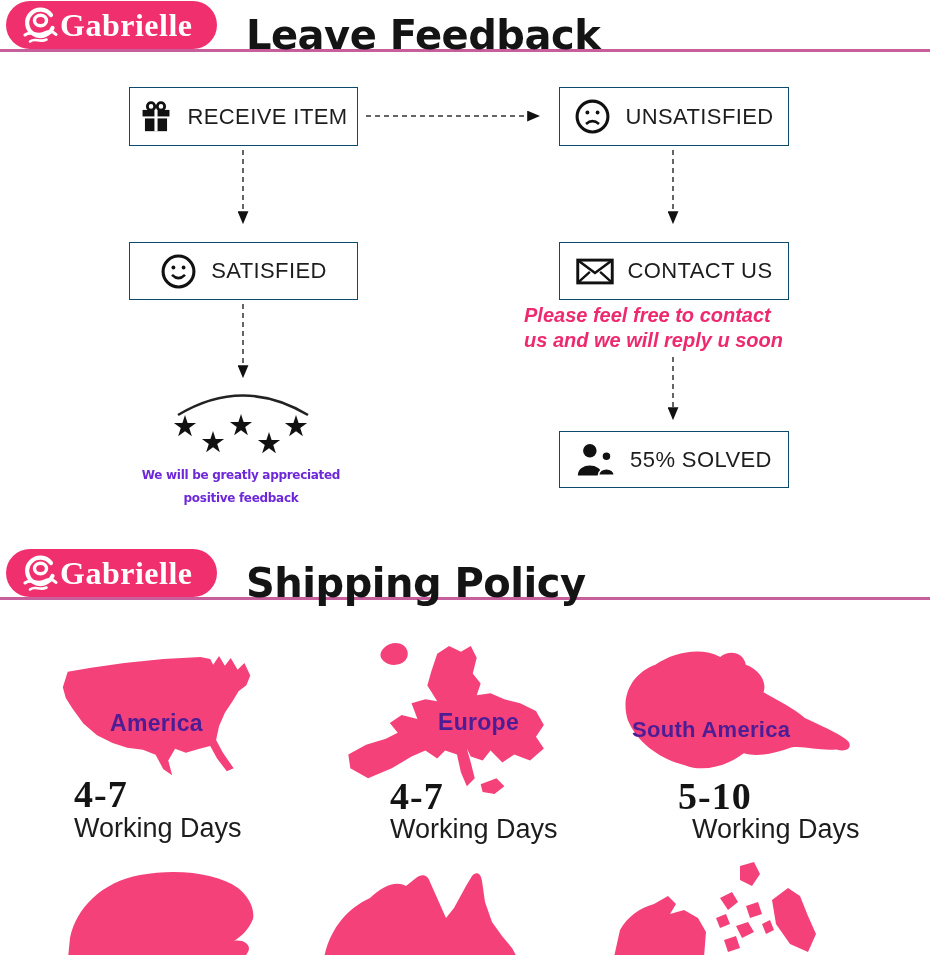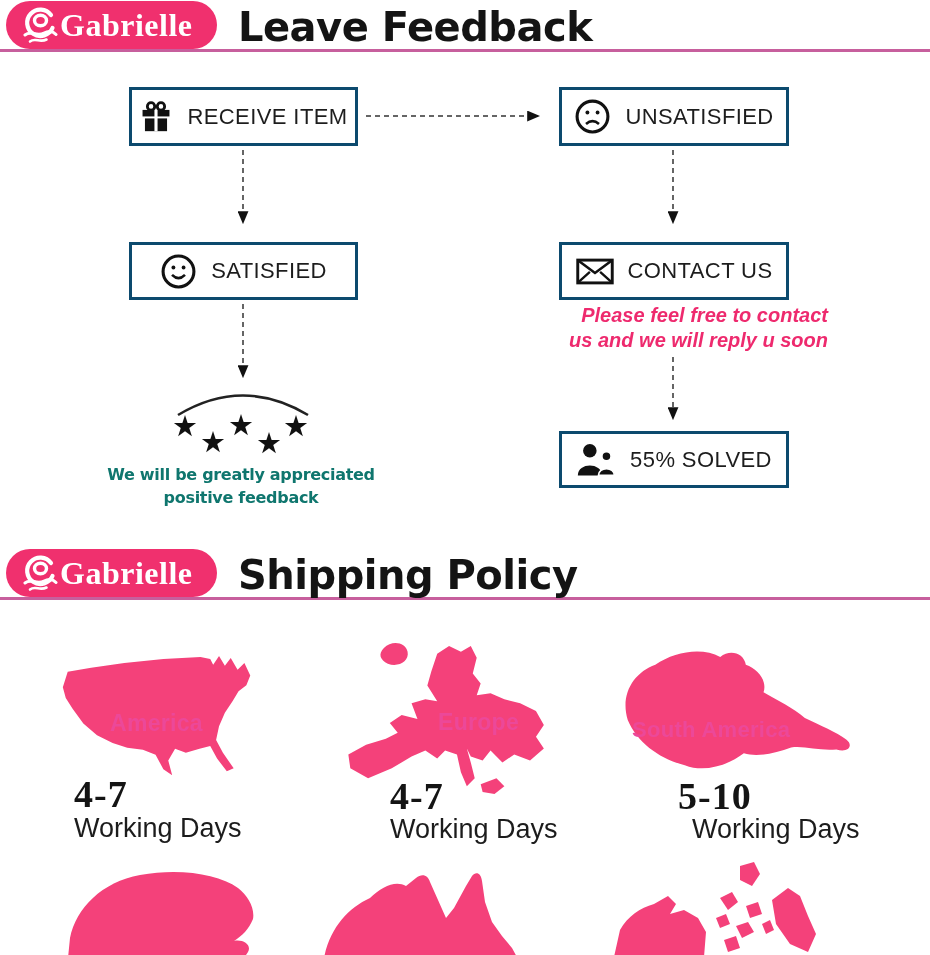--- a/index.html
+++ b/index.html
@@ -5,39 +5,39 @@
   html,body{margin:0;padding:0;background:#fff;}
   #page{position:relative;width:930px;height:955px;background:#fff;overflow:hidden;
         font-family:"Liberation Sans",sans-serif;}
 
   
   .hdr-underline{position:absolute;left:0;width:930px;height:3px;background:#c75f9d;}
   .hdr-badge{position:absolute;left:6px;width:211px;height:48px;background:#f0306e;
              border-radius:24px;display:flex;align-items:center;padding-left:12px;box-sizing:border-box;}
   .hdr-badge .brand{color:#fff;font-family:"Liberation Serif",serif;font-weight:bold;
                     font-size:32px;letter-spacing:.5px;margin-left:2px;}
-  .hdr-title{position:absolute;left:238px;margin:0;font-size:40px;font-weight:bold;
+  .hdr-title{position:absolute;left:238px;margin:8px;font-size:40px;font-weight:bold;
              color:#141414;letter-spacing:-.5px;font-family:"DejaVu Sans",sans-serif;}
 
   
-  .fc-box{position:absolute;background:#fff;border:3px solid #0c4a6e;display:flex;
+  .fc-box{position:absolute;background:#fff;border:1px solid #0c4a6e;display:flex;
           align-items:center;justify-content:center;gap:14px;box-sizing:border-box;}
   .fc-label{font-size:22px;color:#1d1d1d;letter-spacing:.4px;white-space:nowrap;}
-  .note{position:absolute;left:524px;top:303px;width:304px;text-align:right;
+  .note{position:absolute;left:524px;top:303px;width:304px;text-align:left;
         color:#ee2a6e;font-size:20px;font-weight:bold;font-style:italic;line-height:24.5px;}
   .star{position:absolute;font-size:29px;color:#111;line-height:1;
         font-family:"DejaVu Sans",sans-serif;}
   .stars-note{position:absolute;left:81px;top:464px;width:320px;text-align:center;
-              color:#0f766e;font-size:16px;font-weight:bold;line-height:22.5px;
+              color:#6d28d9;font-size:12px;font-weight:bold;line-height:22.5px;
               font-family:"DejaVu Sans",sans-serif;letter-spacing:-.3px;}
 
   
   .map{position:absolute;}
   .map path{fill:#f4417a;}
-  .region-name{position:absolute;color:#ec4899;font-weight:bold;font-size:23px;
+  .region-name{position:absolute;color:#4c1d95;font-weight:bold;font-size:23px;
                letter-spacing:.3px;white-space:nowrap;}
   .days{position:absolute;font-size:38px;font-weight:bold;color:#141414;
         font-family:Liberation Serif, serif;letter-spacing:1px;}
   .unit{position:absolute;font-size:27px;color:#1c1c1c;white-space:nowrap;}
 
   svg{display:block;}
 </style>
 </head>
 <body>
 

